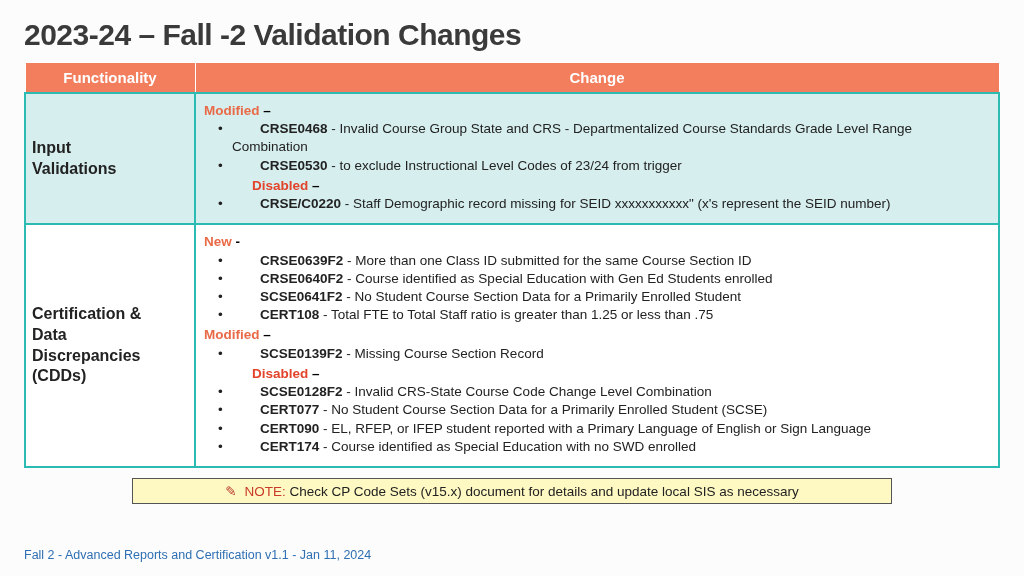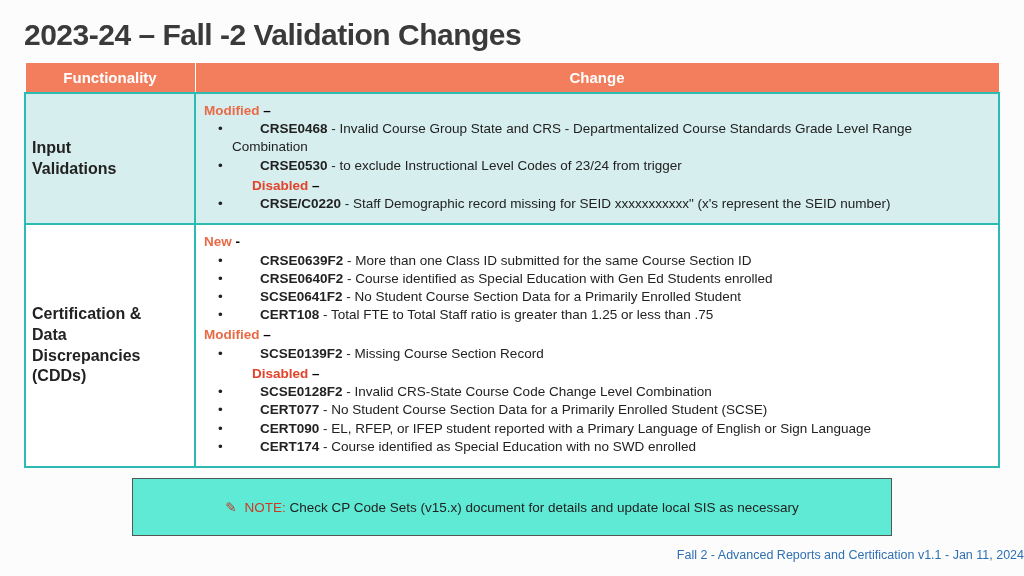--- a/index.html
+++ b/index.html
@@ -16,24 +16,24 @@
   tr.plain td { background: #fff; }
   .tag { font-weight: 700; }
   .tag.new { color: #e96a47; }
   .tag.mod { color: #e96a47; }
   .tag.dis { color: #e2432a; padding-left: 48px; }
   .dash { color: #000; font-weight: 700; }
   ul.items { list-style: none; padding-left: 6px; margin: 0 0 2px 0; }
   ul.items li { position: relative; padding-left: 22px; }
   ul.items li::before { content: "•"; position: absolute; left: 8px; color: #222; }
   .code { font-weight: 800; margin-left: 28px; }
-  .notebar { margin: 10px auto 12px auto; width: 760px; background: #5eead4; border: 1px solid #555; padding: 20px 10px; font-size: 13.5px; color: #222; text-align: center; }
+  .notebar { margin: 10px auto 12px auto; width: 760px; background: #fef9c3; border: 1px solid #555; padding: 4px 10px; font-size: 13.5px; color: #222; text-align: center; }
   .notebar .pin { color: #b93c2d; margin-right: 4px; }
   .notebar .notelabel { color: #c93b28; }
-  .footer { position: absolute; left: 0; bottom: 0; width: 1024px; height: 28px; display: flex; align-items: flex-end; justify-content: space-between; padding: 0 0 0 24px; font-size: 12.5px; flex-direction: column; }
+  .footer { position: absolute; left: 0; bottom: 0; width: 1024px; height: 28px; display: flex; align-items: flex-start; justify-content: space-between; padding: 0 0 0 24px; font-size: 12.5px; flex-direction: column; }
   .footer .ftext { color: #2f6fb3; }
   .footer .right { display: flex; align-items: center; gap: 0; }
   .logo { font-weight: 800; font-size: 16px; letter-spacing: 0.5px; padding-right: 10px; color: #3b6fa8; text-shadow: 0 0 1px #888; }
   .logo .a1 { color: #3b6fa8; }
   .pagebox { background: #2f6fb3; color: #fff; width: 40px; height: 28px; display: flex; align-items: center; justify-content: center; font-size: 13px; }
 </style>
 </head>
 <body>
 
 <div class="slide">

